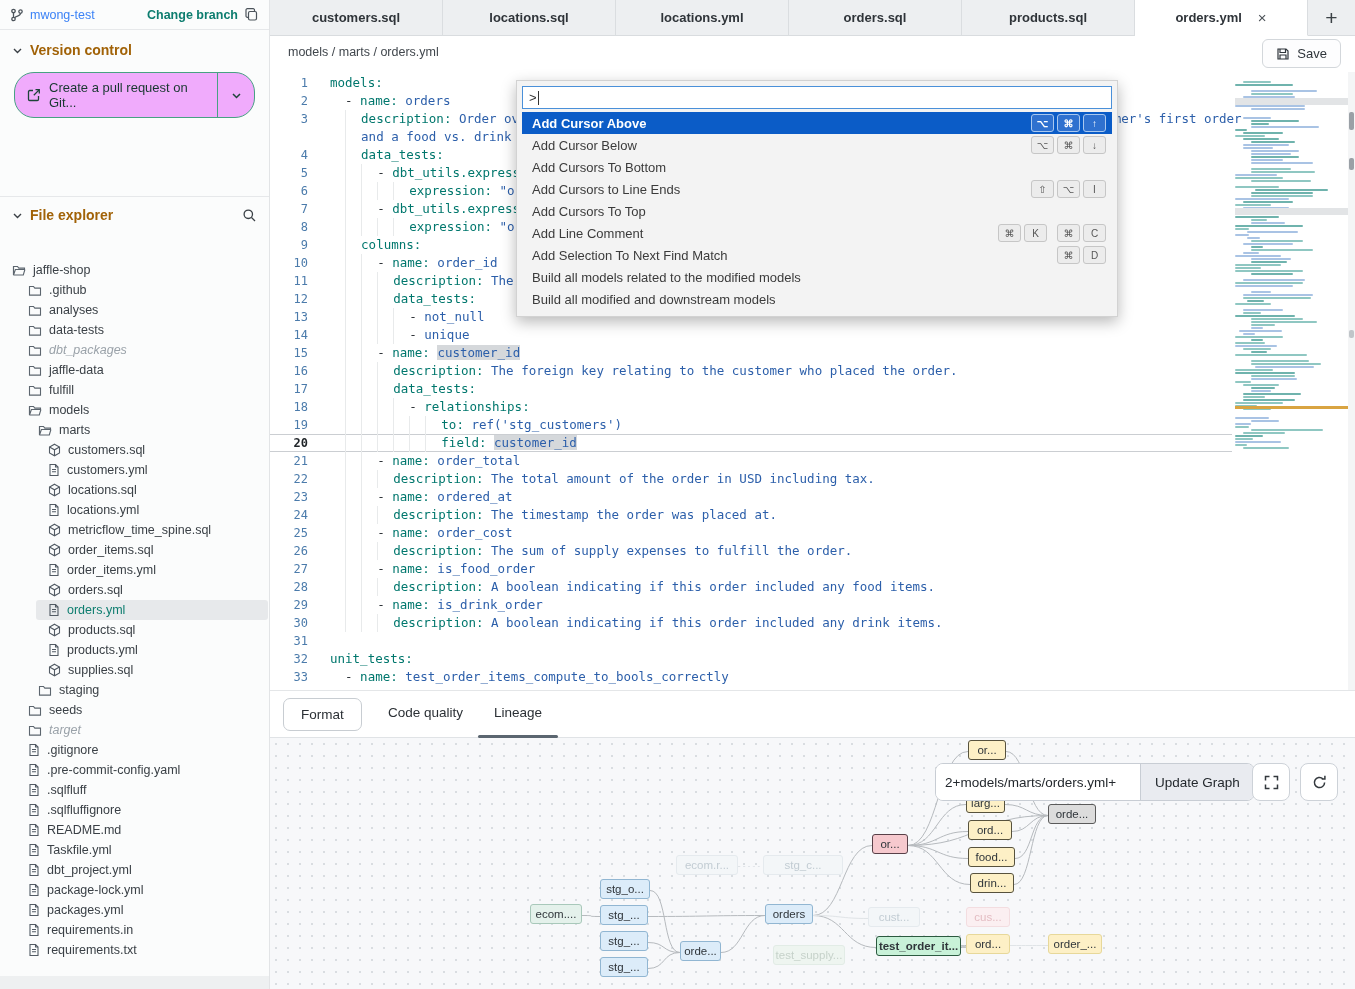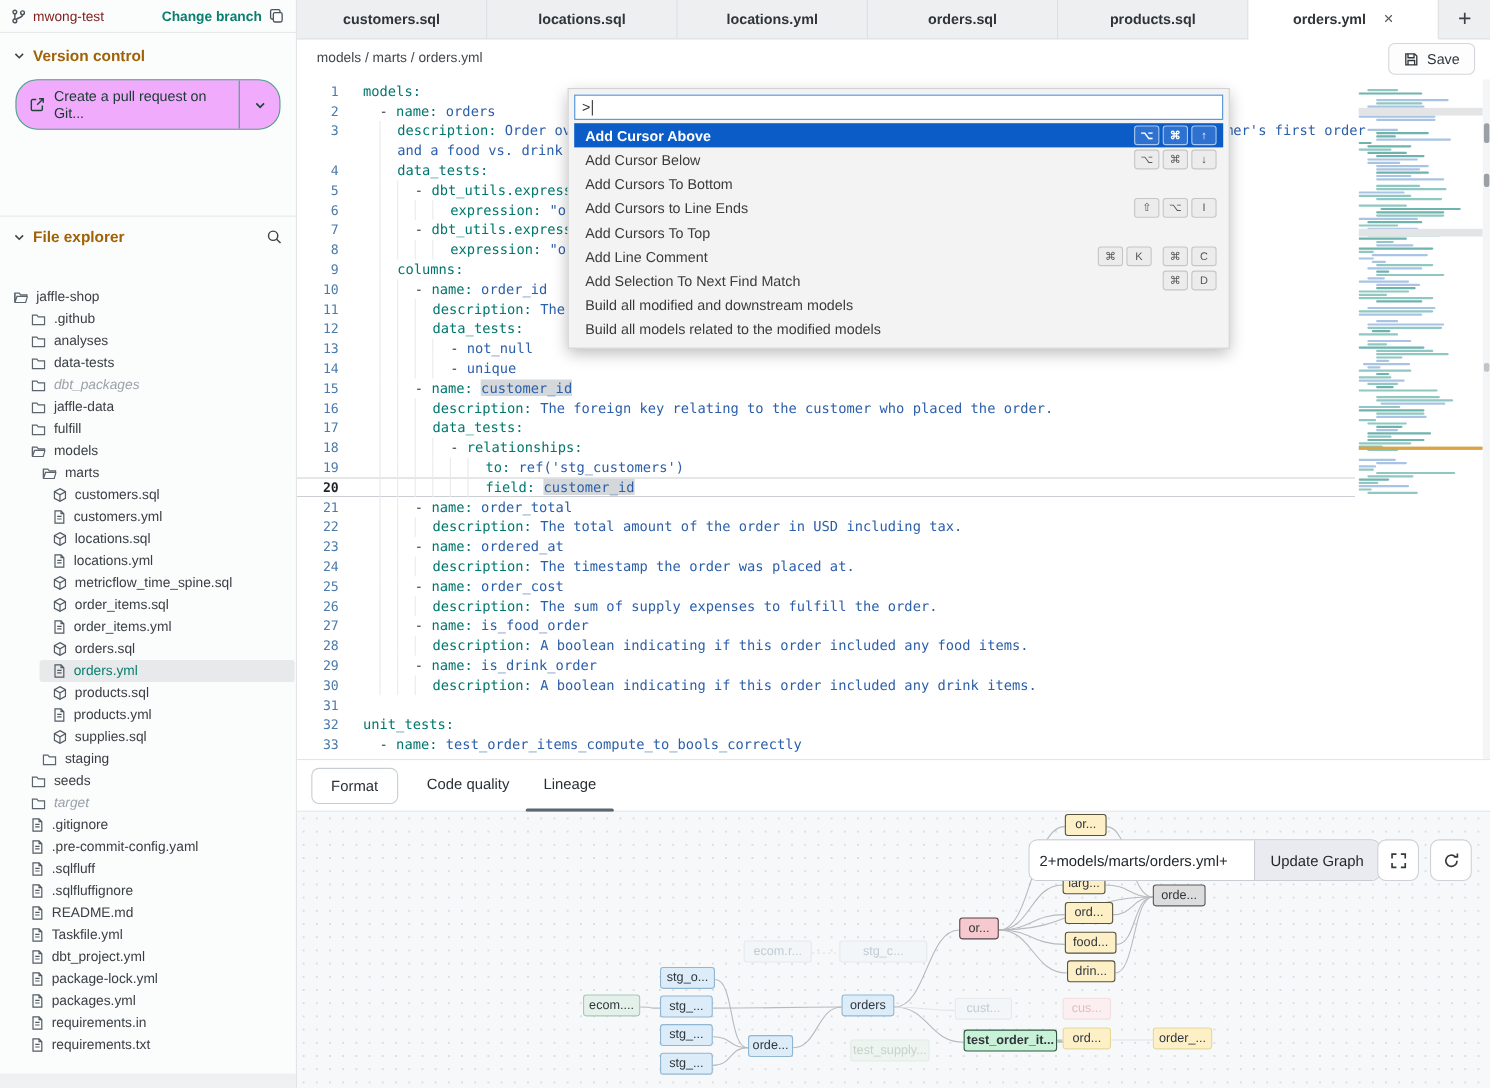--- a/index.html
+++ b/index.html
@@ -1,21 +1,21 @@
 <!DOCTYPE html>
 <html><head>
 <meta charset="utf-8">
 <style>
   html,body{margin:0;padding:0;background:#fff;}
   #app{position:relative;width:1355px;height:989px;font-family:"Liberation Sans",sans-serif;color:#2f353a;overflow:hidden;background:#fff;}
   svg{display:block}
   
   #sidebar{position:absolute;left:0;top:0;width:270px;height:989px;background:#fbfcfc;border-right:1px solid #e2e4e6;box-sizing:border-box;}
   .branch-row{display:flex;align-items:center;height:29px;padding:0 10px;border-bottom:1px solid #e6e8ea;gap:6px;}
-  .branch-name{font-size:12.5px;color:#7f1d1d;flex:0 0 auto;}
+  .branch-name{font-size:12.5px;color:#3b82f6;flex:0 0 auto;}
   .branch-spacer{flex:1}
   .change-branch{font-size:12.5px;color:#0d7d6f;font-weight:600;cursor:pointer;}
   .section-h{display:flex;align-items:center;gap:7px;padding:12px 12px 8px 12px;}
   .section-h .t{font-size:14px;font-weight:700;color:#a16207;}
   .section-h .sp{flex:1}
   .pr-btn{display:flex;margin:6px 14px 14px 14px;height:44px;border:1.5px solid #48a183;border-radius:20px;background:#f0abfc;overflow:hidden;cursor:pointer;}
   .pr-main{flex:1;display:flex;align-items:center;gap:8px;padding:0 12px;font-size:13px;color:#183830;}
   .pr-caret{width:36px;display:flex;align-items:center;justify-content:center;border-left:1.5px solid #48a183;color:#1d4439;font-size:12px;}
   .side-div{height:1px;background:#e6e8ea;margin:10px 0 0 0;}
   #tree{position:absolute;left:0;top:260px;right:1px;bottom:14px;overflow:hidden;}
@@ -830,24 +830,24 @@
           </span>
         </div>
         <div class="pal-item">
           <span class="plabel">Add Selection To Next Find Match</span>
           <span class="kgroup">
             <span class="kchip">⌘</span>
             <span class="kchip">D</span>
           </span>
         </div>
         <div class="pal-item">
+          <span class="plabel">Build all models related to the modified models</span>
+        </div>
+        <div class="pal-item">
           <span class="plabel">Build all modified and downstream models</span>
-        </div>
-        <div class="pal-item">
-          <span class="plabel">Build all models related to the modified models</span>
         </div>
       </div>
   </div>
 
   <div id="bottombar">
     <div class="fmt-btn">Format</div>
     <div class="btab codeq">Code quality</div>
     <div class="btab lineage">Lineage</div>
     <div class="btab-underline"></div>
   </div>

